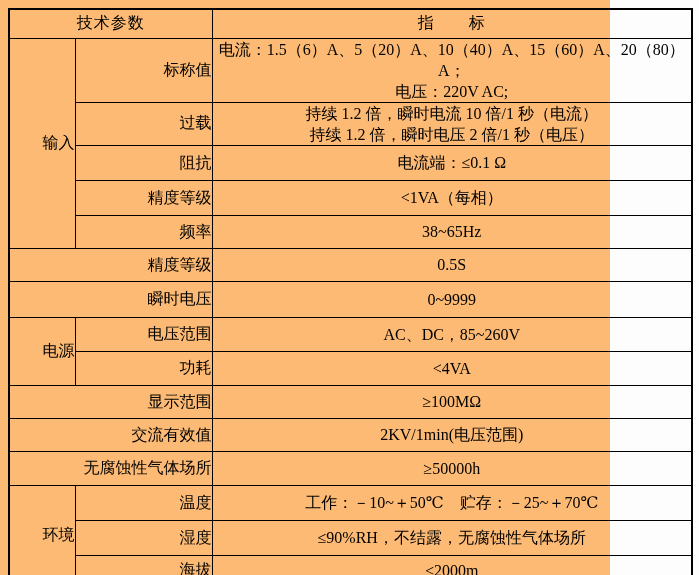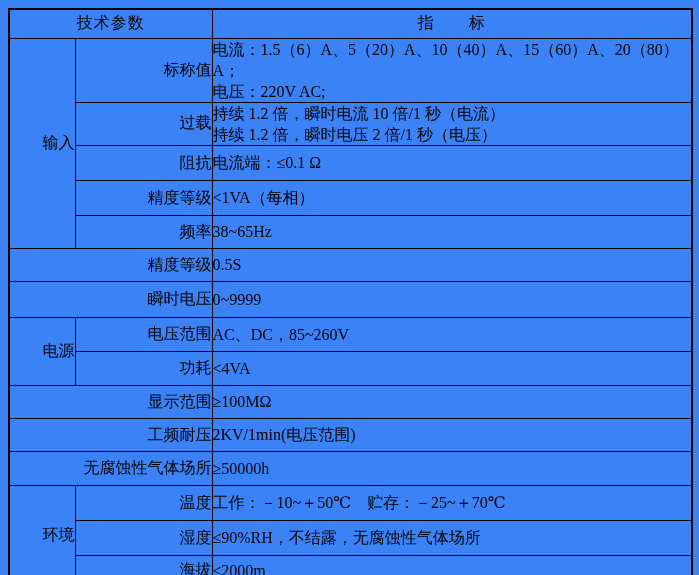--- a/index.html
+++ b/index.html
@@ -6,23 +6,23 @@
     margin: 0;
     padding: 0;
     width: 699px;
     height: 575px;
     background: #fdfdfd;
     font-family: "Liberation Serif", "DejaVu Serif", serif;
     color: #000;
   }
   .page {
     position: relative;
-    width: 699px;
+    width: 610px;
     height: 575px;
-    background: #3b82f6;
+    background: #fdba74;
   }
   table.spec {
     position: absolute;
     left: 8px;
     top: 8px;
     width: 683px;
     border-collapse: collapse;
     table-layout: fixed;
     border: 2px solid #000;
   }
@@ -35,21 +35,21 @@
   }
   td.hdr {
     text-align: center;
     font-size: 17px;
     letter-spacing: 1px;
   }
   td.grp, td.lbl {
     text-align: right;
   }
   td.val {
-    text-align: left;
+    text-align: center;
     padding: 2px 6px 2px 8px;
     white-space: pre-line;
     line-height: 1.32;
   }
 </style>
 </head>
 <body>
 
 <div class="page">
   <table class="spec">
@@ -113,21 +113,21 @@
       <td class="lbl">功耗</td>
       <td class="val">&lt;4VA</td>
     </tr>
 
     <tr style="height:33px">
       <td colspan="2" class="lbl">显示范围</td>
       <td class="val">≥100MΩ</td>
     </tr>
 
     <tr style="height:33px">
-      <td colspan="2" class="lbl">工频耐压</td>
+      <td colspan="2" class="lbl">交流有效值</td>
       <td class="val">2KV/1min(电压范围)</td>
     </tr>
 
     <tr style="height:34px">
       <td colspan="2" class="lbl">无腐蚀性气体场所</td>
       <td class="val">≥50000h</td>
     </tr>
 
     <tr style="height:35px">
       <td rowspan="3" class="grp">环境</td>

